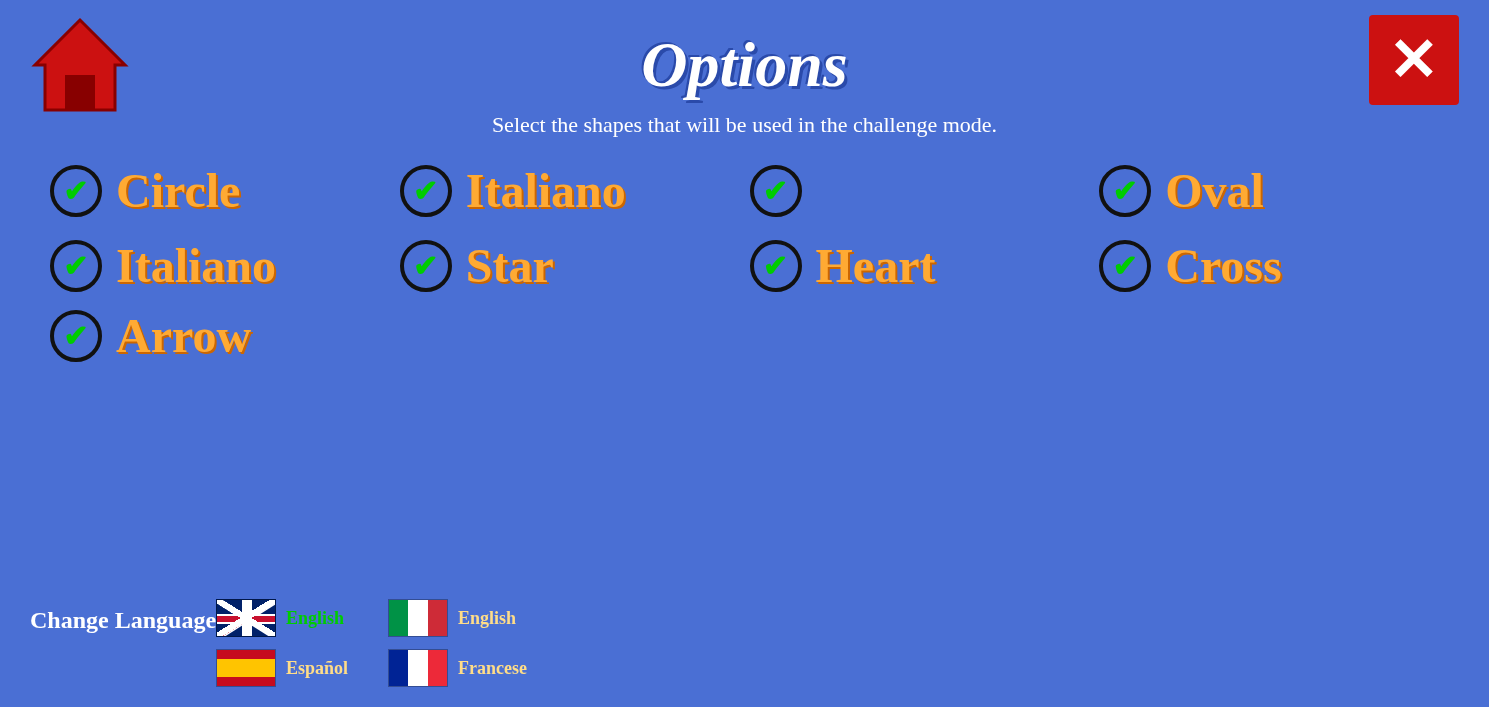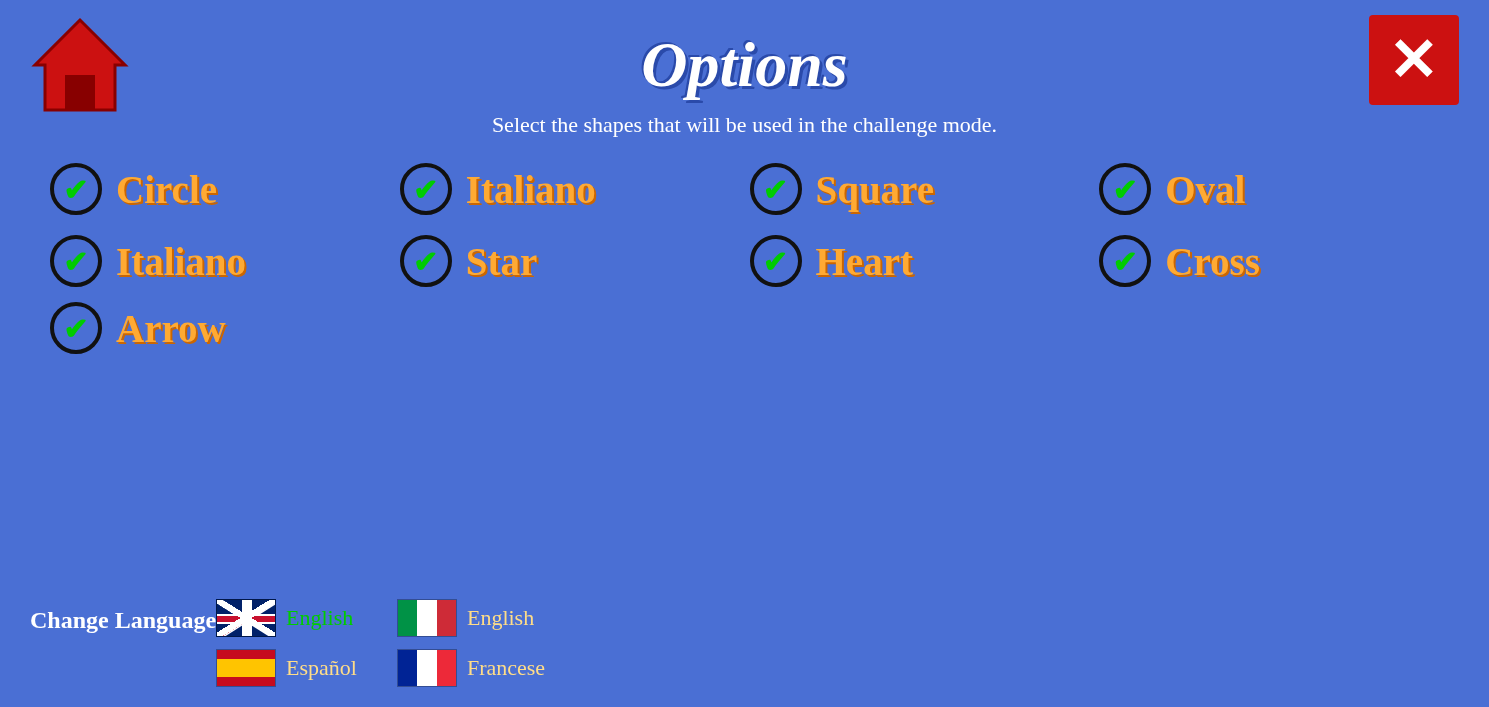--- a/index.html
+++ b/index.html
@@ -97,21 +97,21 @@
       flex-shrink: 0;
     }
 
     .checkmark {
       font-size: 30px;
       color: #00cc00;
       font-weight: bold;
     }
 
     .shape-label {
-      font-size: 39px;
+      font-size: 48px;
       font-weight: bold;
       color: #ffaa33;
       text-shadow: 2px 2px 0 #cc6600;
     }
 
     
     .shapes-row3 {
       display: flex;
       align-items: center;
       margin-left: 50px;
@@ -143,22 +143,22 @@
 
     .flag {
       width: 60px;
       height: 38px;
       display: inline-block;
       flex-shrink: 0;
       border: 1px solid rgba(0,0,0,0.3);
     }
 
     .lang-label {
-      font-size: 22px;
-      font-weight: normal;
+      font-size: 18px;
+      font-weight: bold;
     }
 
     .lang-label.active { color: #00cc00; }
     .lang-label.inactive { color: #ffdd88; }
 
     
     .flag-uk {
       background: #012169;
       position: relative;
       overflow: hidden;
@@ -209,21 +209,20 @@
   <div class="shape-item">
     <div class="checkbox">
       <span class="checkmark">✔</span>
     </div>
     <span class="shape-label">Italiano</span>
   </div>
   <div class="shape-item">
     <div class="checkbox">
       <span class="checkmark">✔</span>
     </div>
-    <span class="shape-label">Square</span>
   </div>
   <div class="shape-item">
     <div class="checkbox">
       <span class="checkmark">✔</span>
     </div>
     <span class="shape-label">Oval</span>
   </div>
 
   <div class="shape-item">
     <div class="checkbox">

